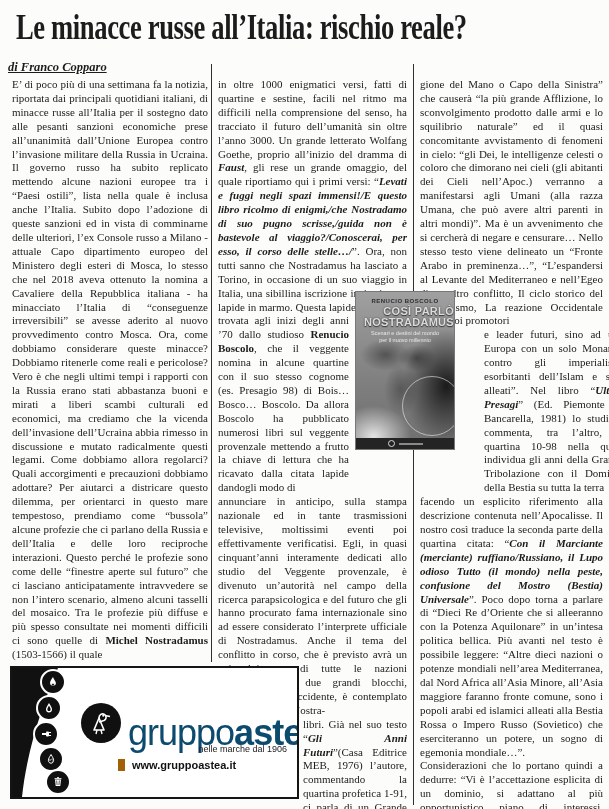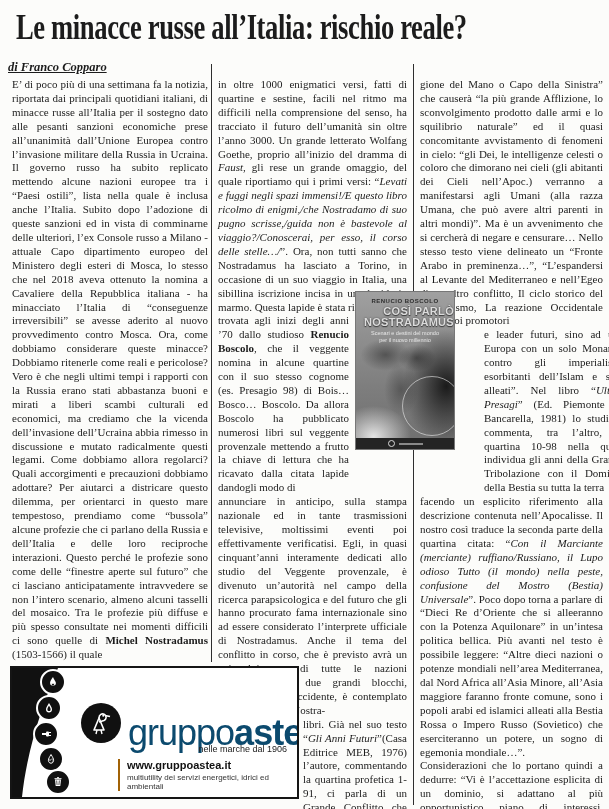--- a/index.html
+++ b/index.html
@@ -11,21 +11,21 @@
         transform-origin:0 0;letter-spacing:-.5px;}
   .byline{position:absolute;left:8px;top:60px;font-size:12.5px;font-weight:bold;
         font-style:italic;text-decoration:underline;}
   
   .col{position:absolute;top:78px;font-size:11px;line-height:13.9px;text-align:justify;}
   .c1{left:12px;width:196px;}
   .c2{left:218px;width:189px;}
   .c3{left:420px;width:183px;}
   .seg{margin:0;}
   .b{font-weight:bold;}
-  .i{font-style:italic;}
+  .i{font-style:italic;font-weight:bold;}
   .c2 .narrow{width:131px;font-family:Liberation Serif, serif;}
   .c2 .beside-ad{margin-left:85px;width:104px;}
   .c3 .beside-book{margin-left:64px;width:140px;}
   .rule{position:absolute;width:1px;background:#2e2e2e;}
   .r1{left:211px;top:64px;height:598px;}
   .r2{left:413px;top:64px;height:741px;}
   
   .book{position:absolute;left:355px;top:291px;width:100px;height:159px;
         box-sizing:border-box;border:1px solid #777;overflow:hidden;
         font-family:"Liberation Sans",sans-serif;
@@ -58,21 +58,21 @@
   .uf{left:28px;top:1px;}
   .ud{left:24px;top:27px;}
   .up{left:21px;top:53px;}
   .um{left:26px;top:78px;}
   .ut{left:33px;top:101px;}
   .bird{position:absolute;left:69px;top:35px;width:40px;height:40px;border-radius:50%;
         background:#101010;display:flex;align-items:center;justify-content:center;}
   .brand{position:absolute;left:116px;top:44px;font-size:36px;letter-spacing:-1px;color:#0c4a6e;}
   .brand .bold{font-weight:bold;}
   .tagline{position:absolute;right:10px;top:76px;font-size:9px;color:#222;}
-  .website-block{position:absolute;left:106px;top:91px;border-left:2px solid #a16207;padding-left:7px;}
+  .website-block{position:absolute;left:106px;top:91px;border-left:7px solid #a16207;padding-left:7px;}
   .website{font-size:11px;font-weight:bold;color:#111;}
   .services{font-size:8px;color:#333;margin-top:2px;}
 </style>
 </head>
 <body>
 
 <div class="page">
 
   <h1 class="headline">
     <span class="inner">Le minacce russe all’Italia: rischio reale?</span>
@@ -171,17 +171,16 @@
       </svg>
     </div>
 
     <div class="brand">
       <span>gruppo</span><span class="bold">astea</span>
     </div>
     <div class="tagline">nelle marche dal 1906</div>
 
     <div class="website-block">
       <div class="website">www.gruppoastea.it</div>
-      <div class="services">multiutility dei servizi energetici, idrici ed ambientali</div>
     </div>
   </div>
 
 </div>
 
 </body></html>

